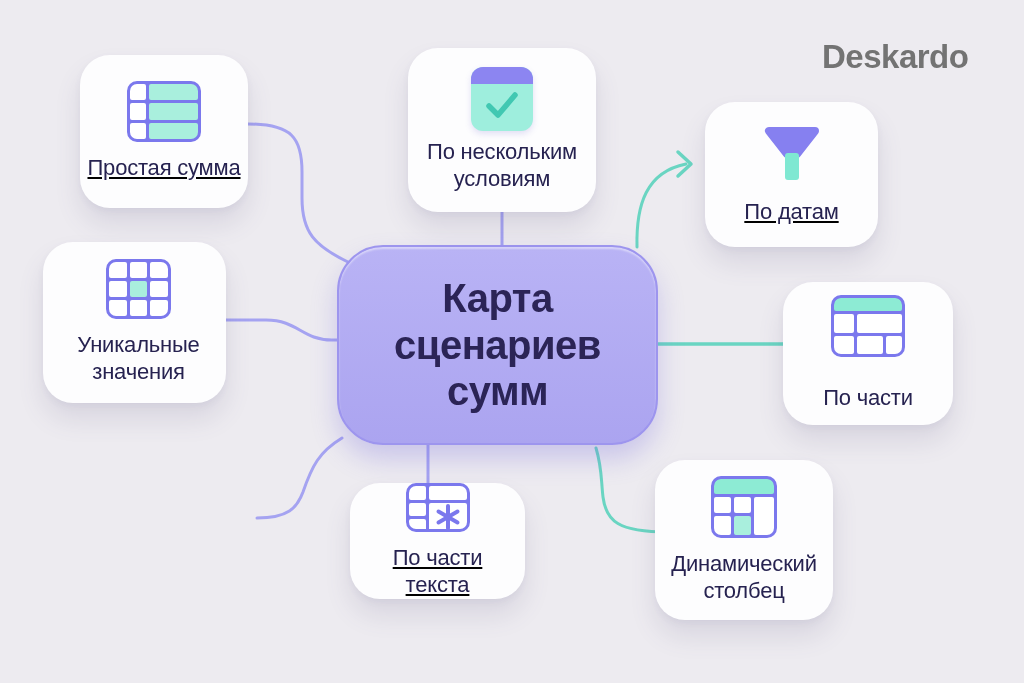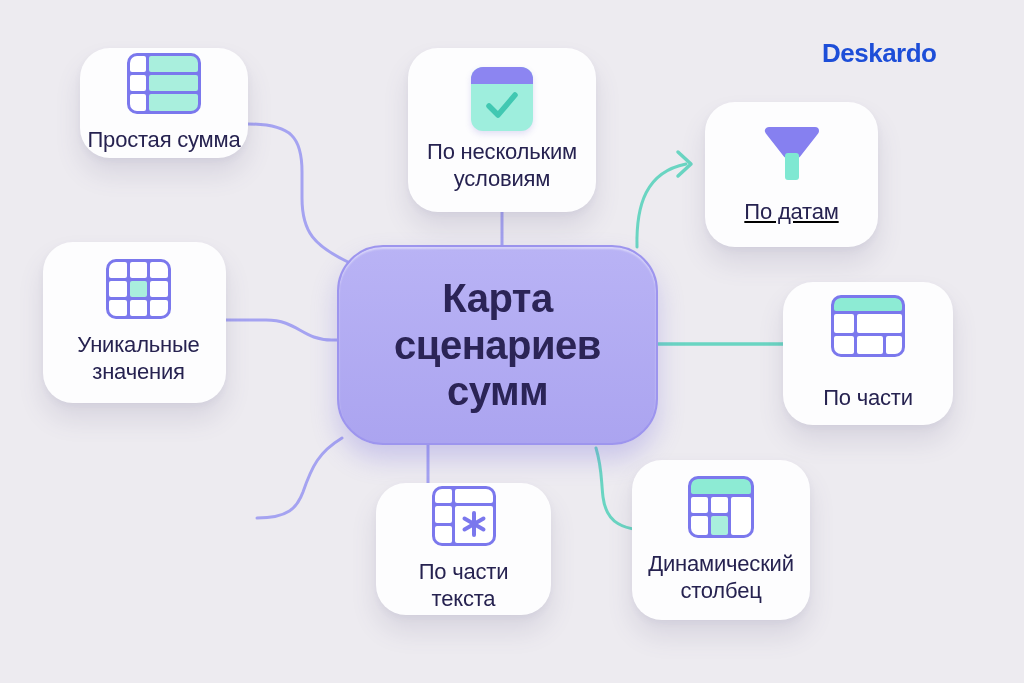--- a/index.html
+++ b/index.html
@@ -26,21 +26,21 @@
     border:2px solid #9d95ee; border-radius:46px; box-sizing:border-box;
     box-shadow:0 14px 26px rgba(110,100,220,.28), inset 0 2px 2px rgba(255,255,255,.45);
     display:flex; align-items:center; justify-content:center;
   }
   .bubble-title{
     color:#2b2456; font-weight:700; font-size:40px; line-height:1.16;
     text-align:center; max-width:250px; letter-spacing:-0.5px;
   }
   .logo{
     position:absolute; left:822px; top:38px; z-index:2;
-    color:#1d4ed8; font-weight:700; font-size:26px; letter-spacing:-0.5px;
+    color:#737373; font-weight:700; font-size:33px; letter-spacing:-0.5px;
   }
   
   .tbl{
     display:grid; gap:3px; background:#7b78ed;
     border:3px solid #7b78ed; border-radius:10px; overflow:hidden; box-sizing:border-box;
   }
   .tbl .cell{background:#ffffff; border-radius:2px;}
   .tbl .mint{background:#a9efdd;}
   .tbl .hdr{background:#8debd4; border-radius:6px 6px 2px 2px;}
   .subgrid{display:grid; gap:3px; background:transparent;}
@@ -67,28 +67,28 @@
   
   .ic-star{width:64px; height:60px; grid-template-columns:30% 1fr;}
   .col-3r{grid-template-rows:14px 1fr 1fr;}
   .col-2r{grid-template-rows:14px 1fr;}
   .star-cell{display:flex; align-items:center; justify-content:center;}
   
   .ic-dyn{width:66px; height:62px; grid-template-rows:15px 1fr;}
   .dyn-body{grid-template-columns:1fr 1fr 1.15fr; grid-template-rows:1fr 1.2fr;}
   .span2{grid-row:1 / 3; grid-column:3;}
   
-  .c-simple   {left:80px;  top:48px;  width:168px; height:110px;}
+  .c-simple   {left:80px;  top:55px;  width:168px; height:153px;text-decoration:underline;}
   .c-multi    {left:408px; top:48px;  width:188px; height:164px;gap:8px;}
   .c-dates    {left:705px; top:102px; width:173px; height:145px;text-decoration:underline;}
   .c-unique   {left:43px;  top:242px; width:175px; height:161px;padding-left:8px;}
   .c-bypart   {left:783px; top:282px; width:170px; height:143px;gap:28px;}
   .c-rows     {left:78px;  top:448px; width:179px; height:164px;}
-  .c-textpart {left:376px; top:483px; width:175px; height:132px;}
-  .c-dyncol   {left:632px; top:460px; width:178px; height:160px;}
+  .c-textpart {left:350px; top:483px; width:175px; height:116px;text-decoration:underline;}
+  .c-dyncol   {left:655px; top:460px; width:178px; height:160px;}
   .w160{max-width:160px;} .w120{max-width:120px;} .w150{max-width:150px;}
 </style>
 </head>
 <body>
 
 <div class="canvas">
 
   <svg class="connectors" width="1024" height="683">
     <path d="M248,124 C292,124 302,138 302,172 L302,198 C302,232 314,246 350,263" fill="none" stroke="#a5a3f1" stroke-width="3" stroke-linecap="round"></path>
     <path d="M502,212 L502,248" fill="none" stroke="#a5a3f1" stroke-width="3" stroke-linecap="round"></path>

